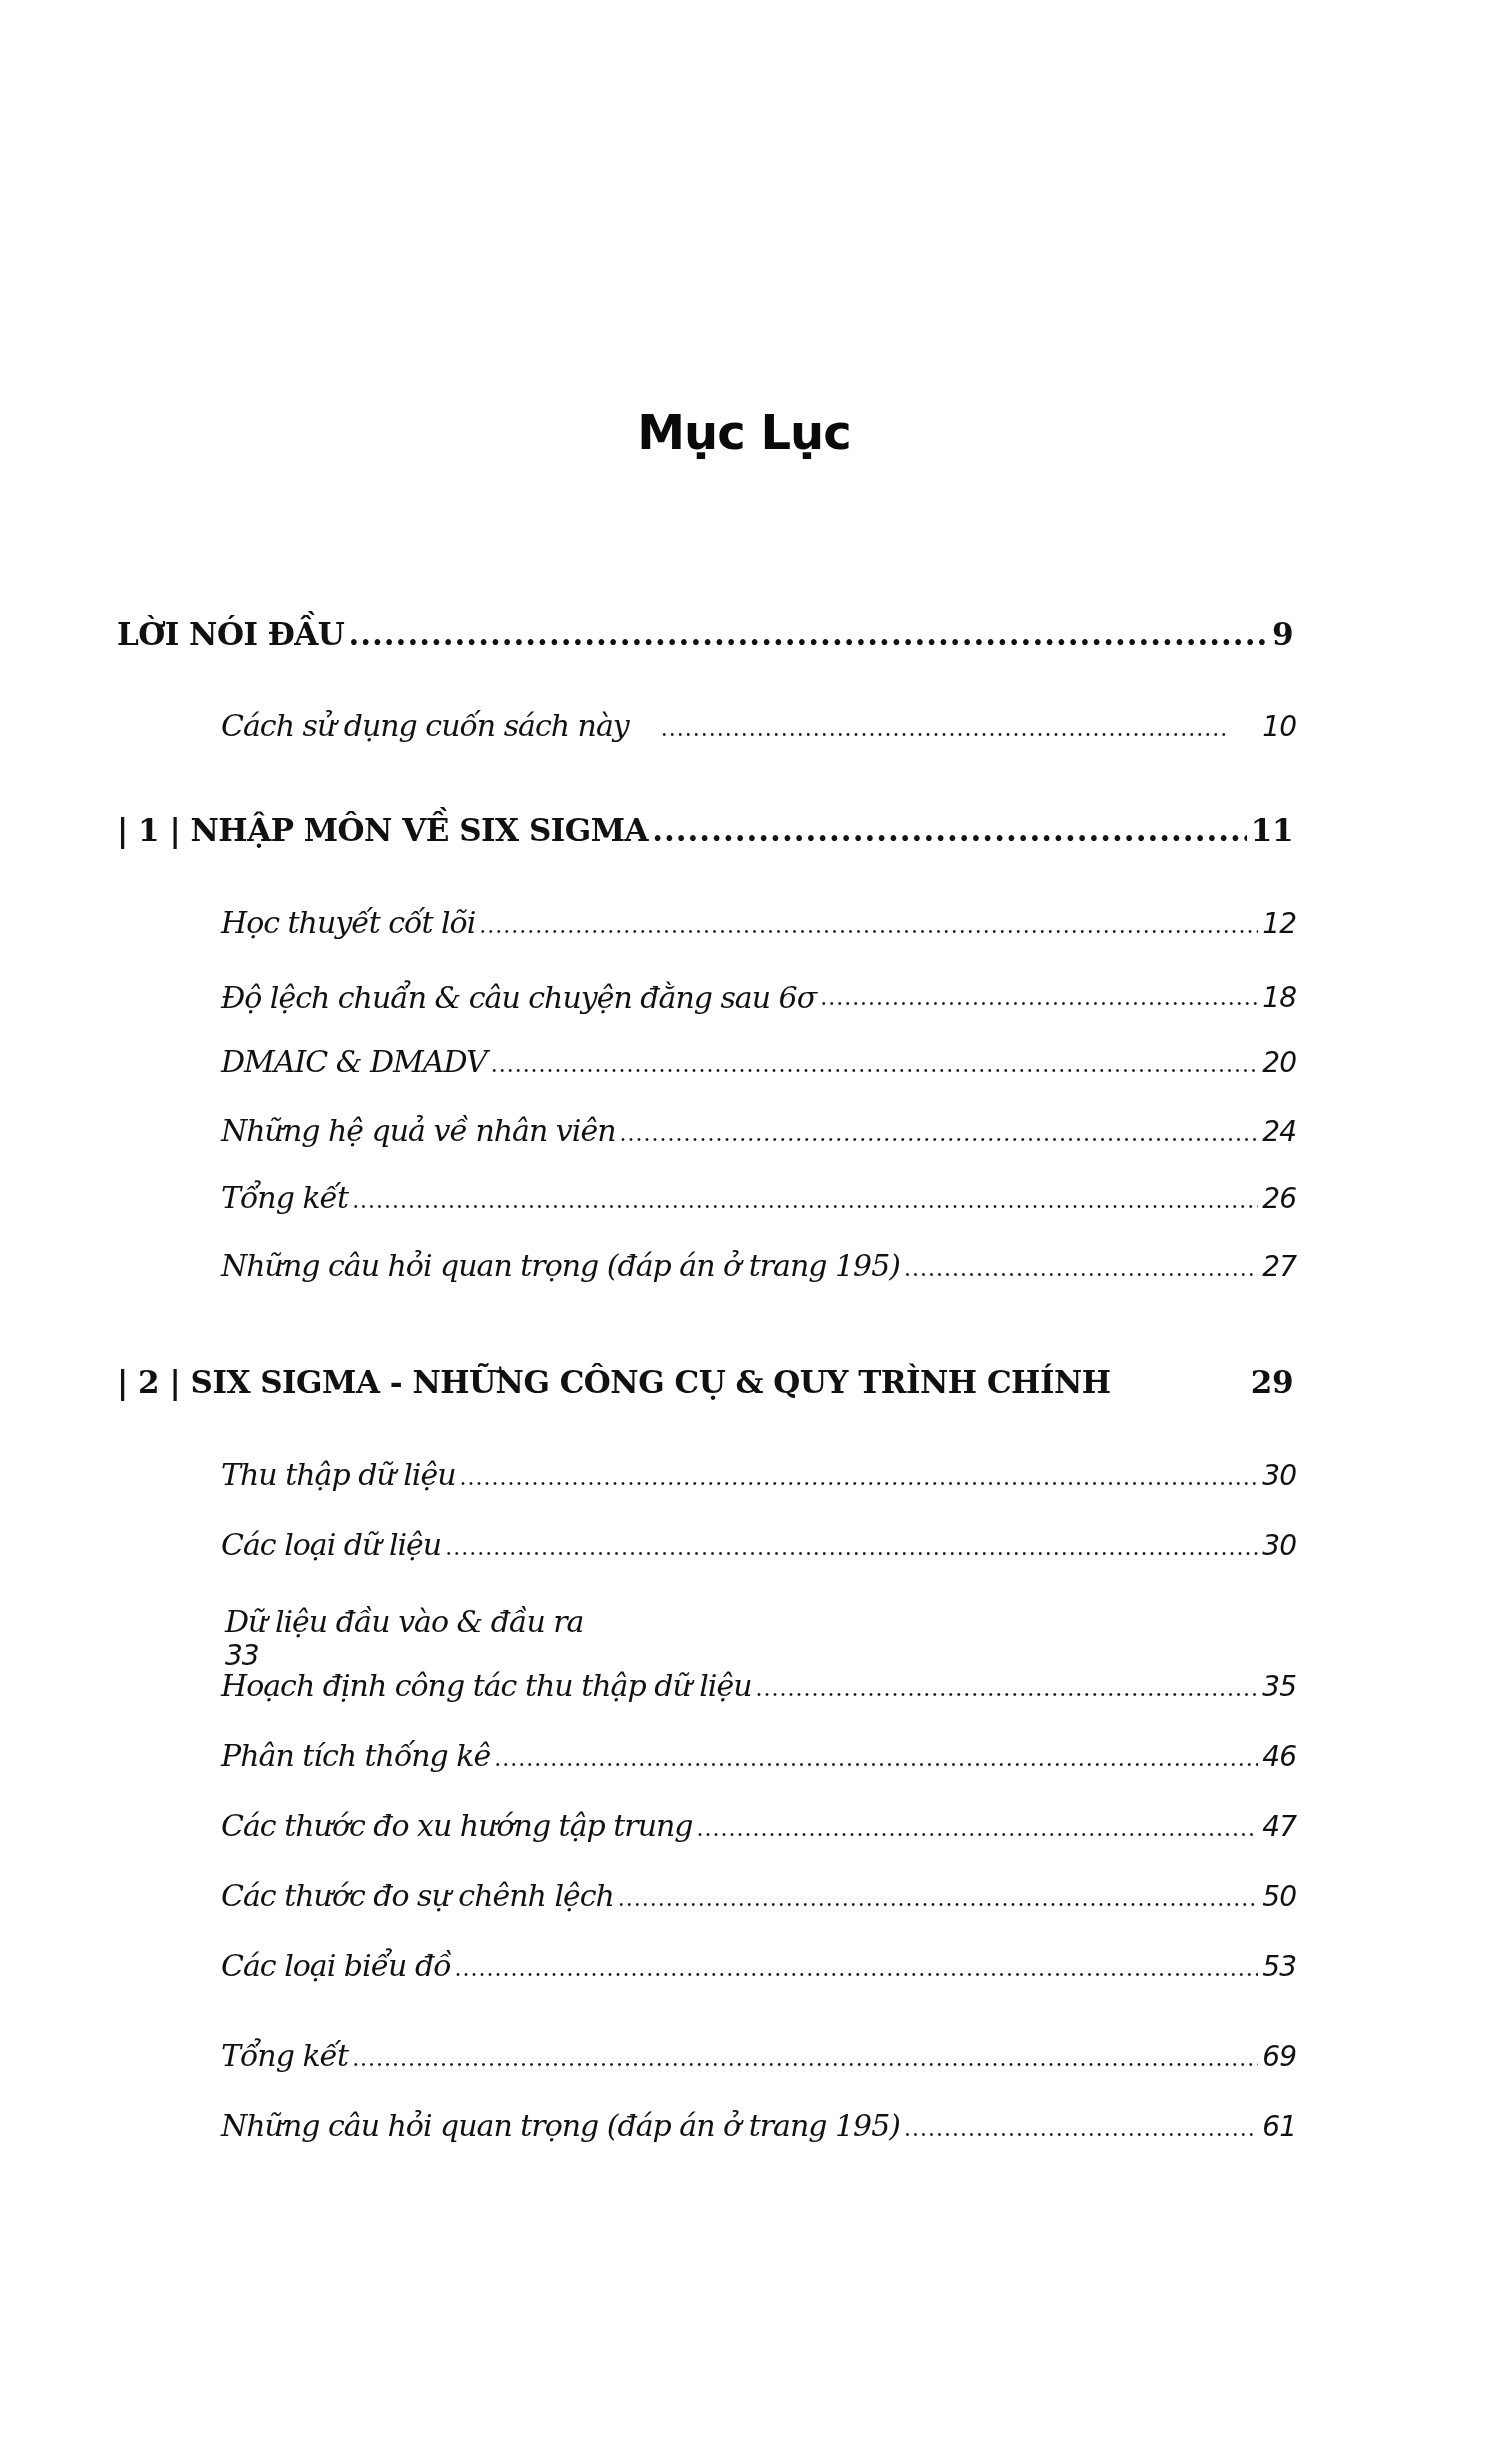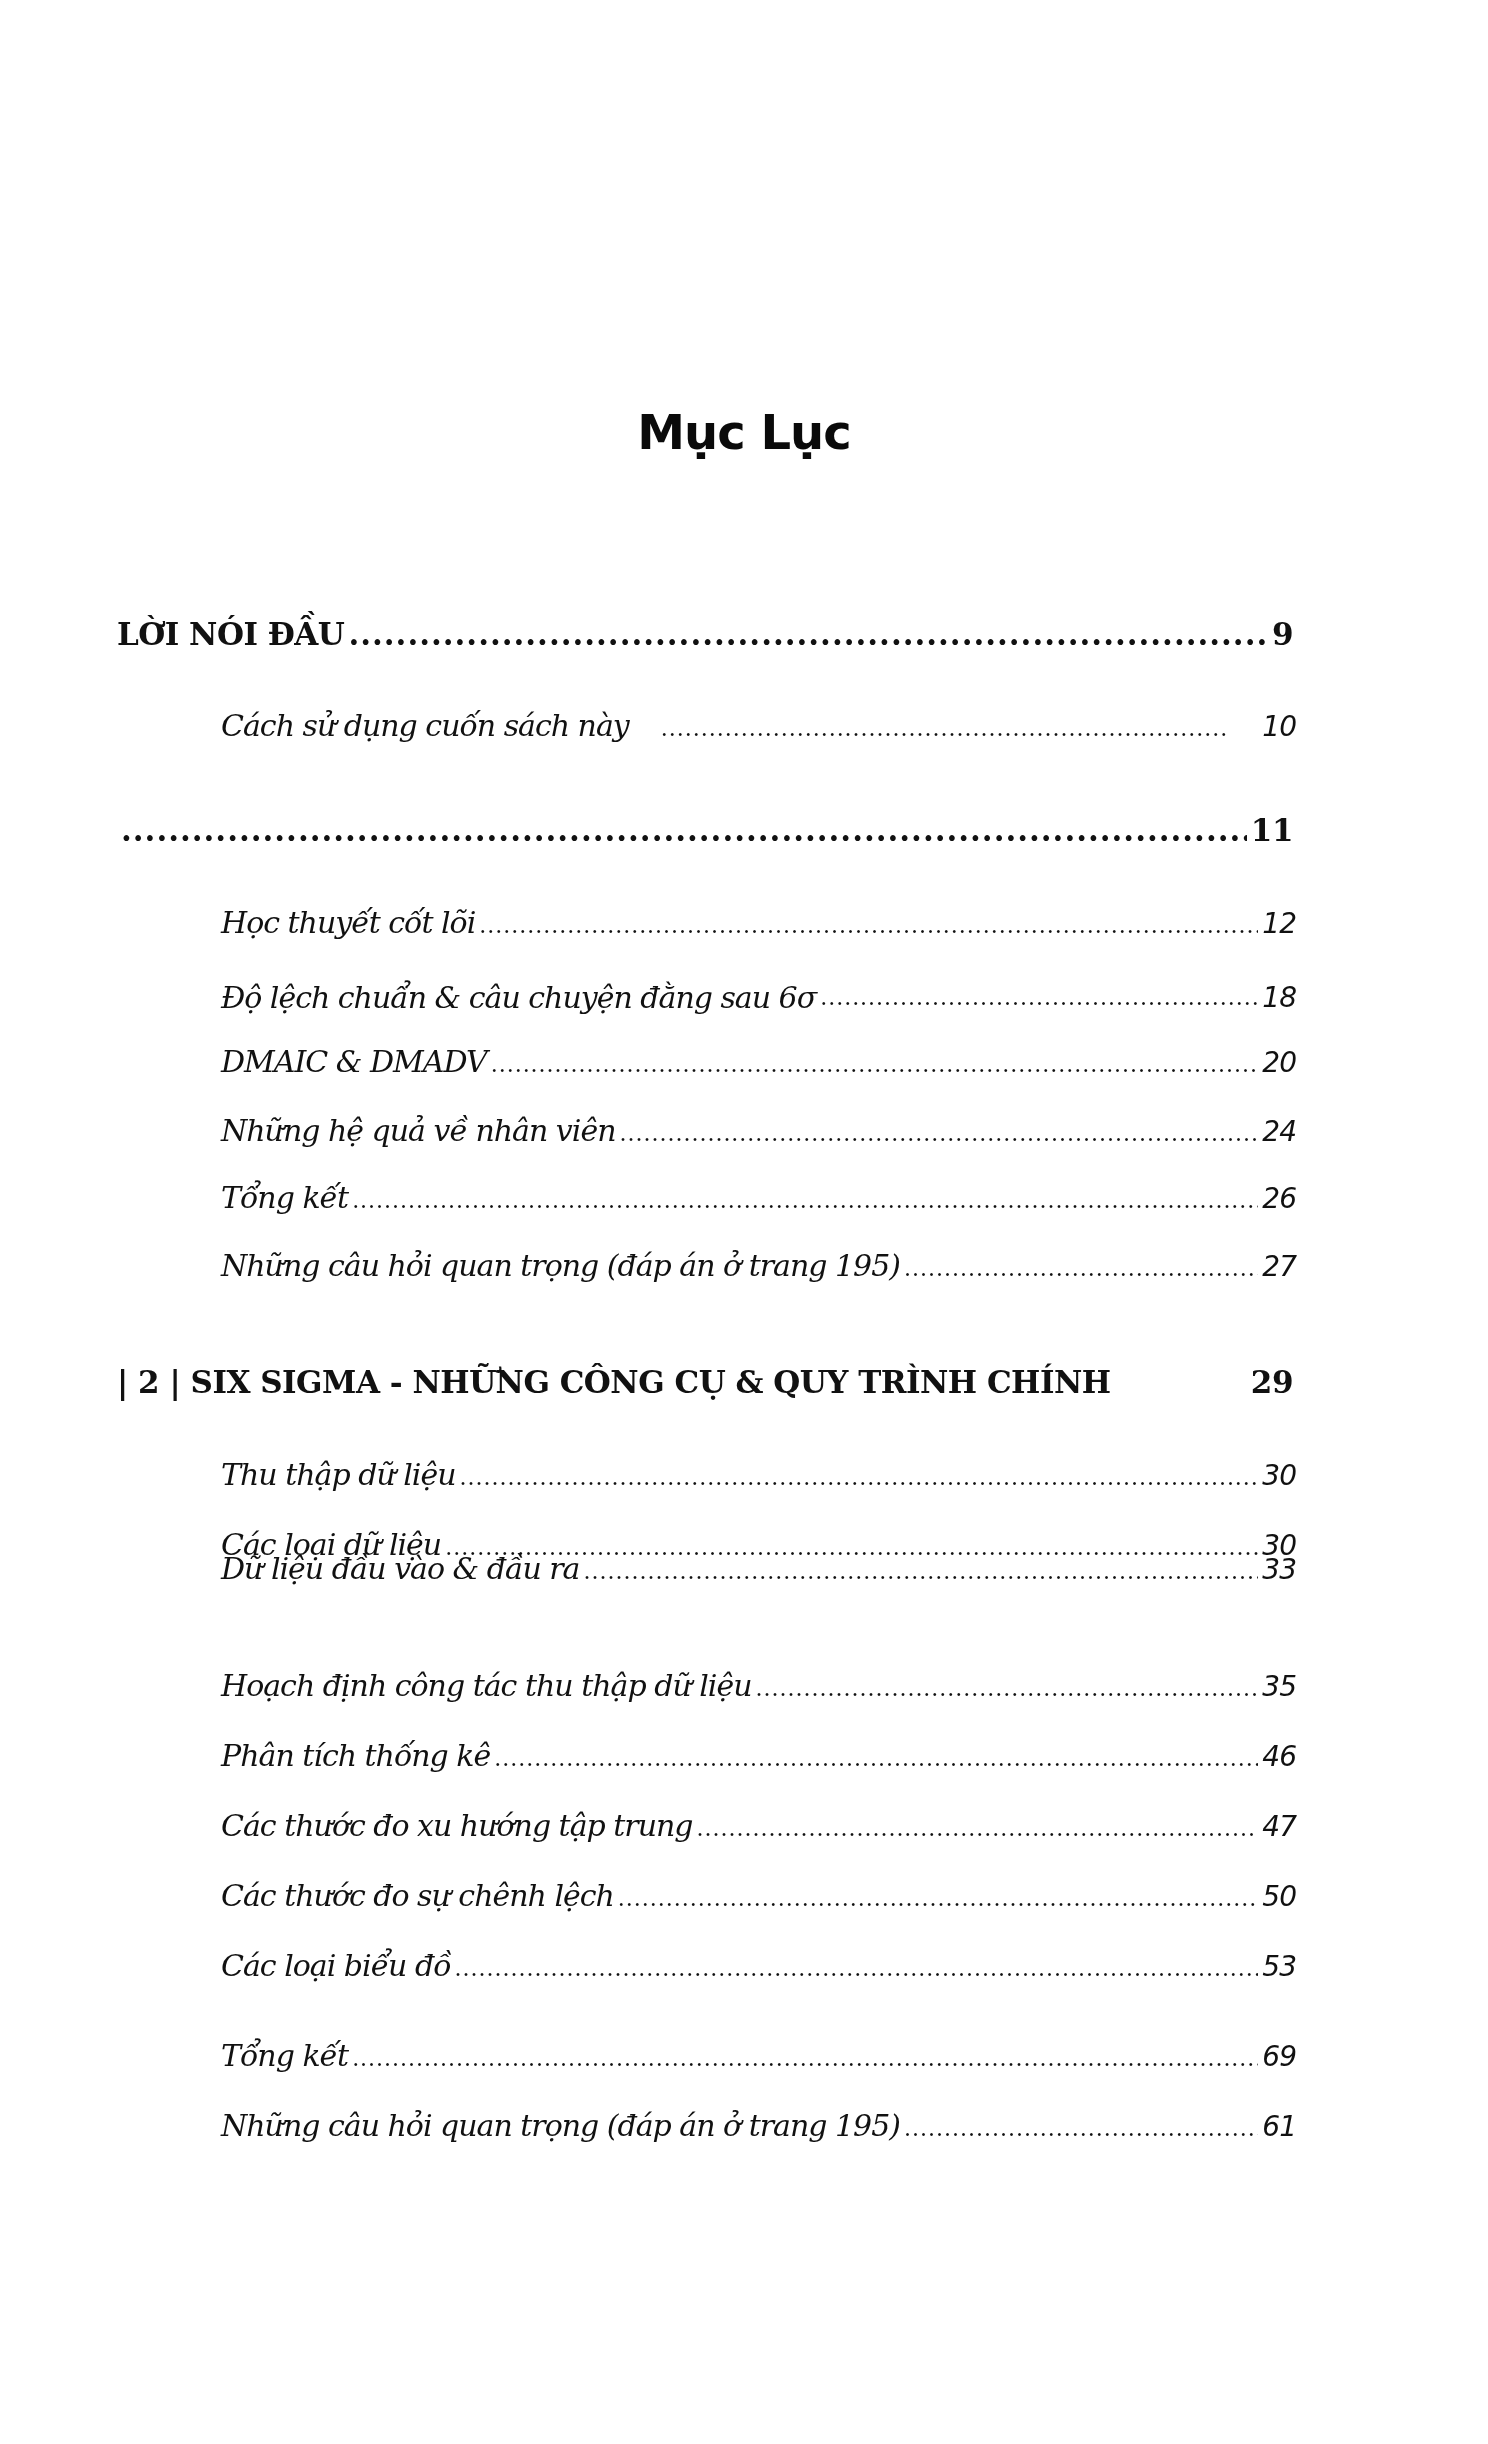--- a/index.html
+++ b/index.html
@@ -46,20 +46,21 @@
       <span class="label">LỜI NÓI ĐẦU</span>
       <span class="leader"></span>
       <span class="num">9</span>
     </div>
     <div class="row sub" style="top: 708px; gap: 28px;">
       <span class="label">Cách sử dụng cuốn sách này</span>
       <span class="leader"></span>
       <span class="num">10</span>
     </div>
     <div class="row chapter" style="top: 812px;">
+      <span class="label">| 1 | NHẬP MÔN VỀ SIX SIGMA</span>
       <span class="leader"></span>
       <span class="num">11</span>
     </div>
     <div class="row sub" style="top: 905px;">
       <span class="label">Học thuyết cốt lõi</span>
       <span class="leader"></span>
       <span class="num">12</span>
     </div>
     <div class="row sub" style="top: 975px; align-items: center;">
       <span class="label">Độ lệch chuẩn &amp; câu chuyện đằng sau 6σ</span>
@@ -94,21 +95,21 @@
     <div class="row sub" style="top: 1457px;">
       <span class="label">Thu thập dữ liệu</span>
       <span class="leader"></span>
       <span class="num">30</span>
     </div>
     <div class="row sub" style="top: 1527px;">
       <span class="label">Các loại dữ liệu</span>
       <span class="leader"></span>
       <span class="num">30</span>
     </div>
-    <div class="row sub" style="top: 1551px;">
+    <div class="row sub" style="top: 1604px; flex-direction: column;">
       <span class="label">Dữ liệu đầu vào &amp; đầu ra</span>
       <span class="leader"></span>
       <span class="num">33</span>
     </div>
     <div class="row sub" style="top: 1668px;">
       <span class="label">Hoạch định công tác thu thập dữ liệu</span>
       <span class="leader"></span>
       <span class="num">35</span>
     </div>
     <div class="row sub" style="top: 1738px;">

